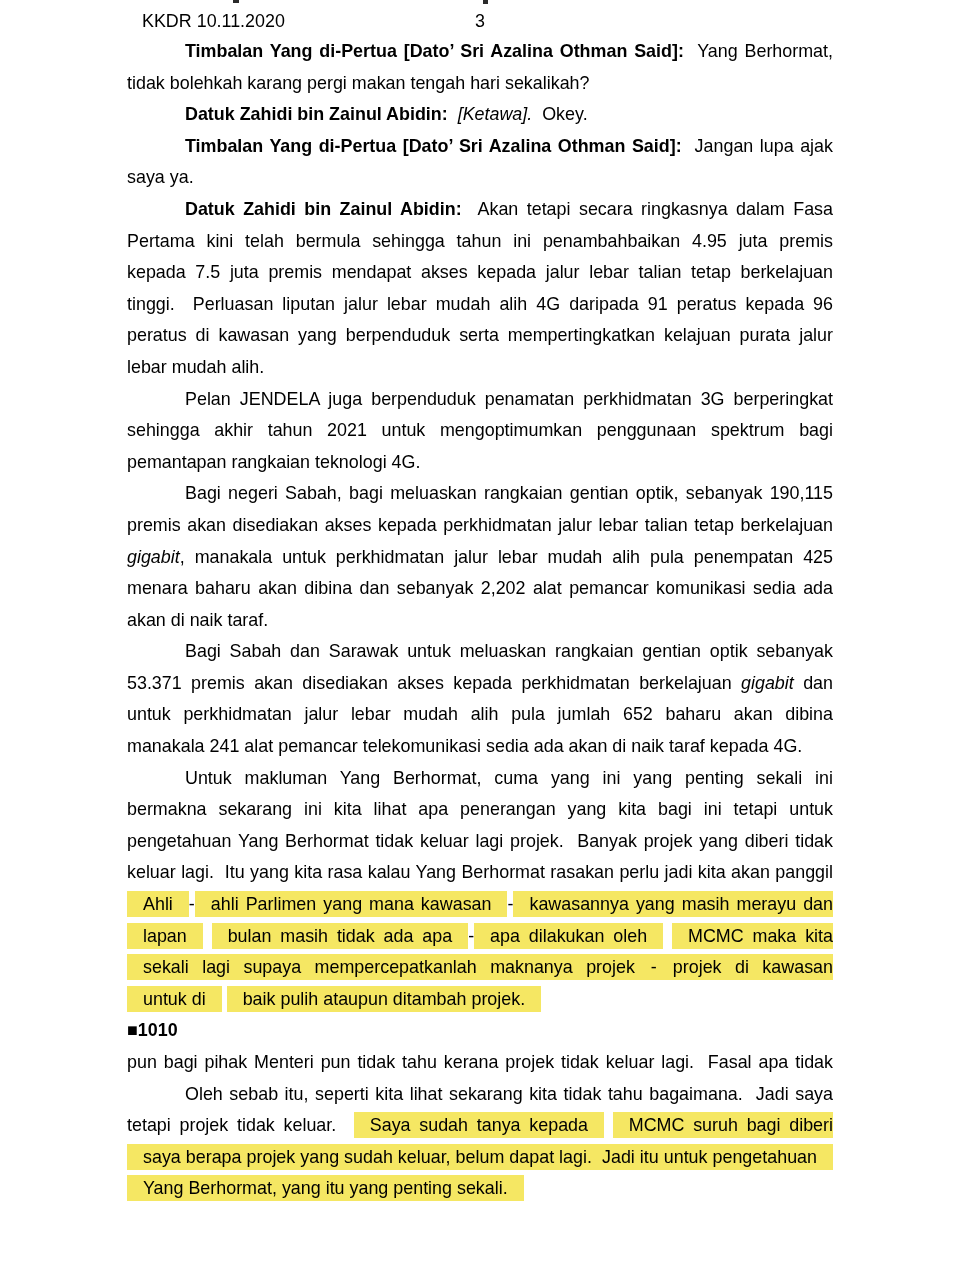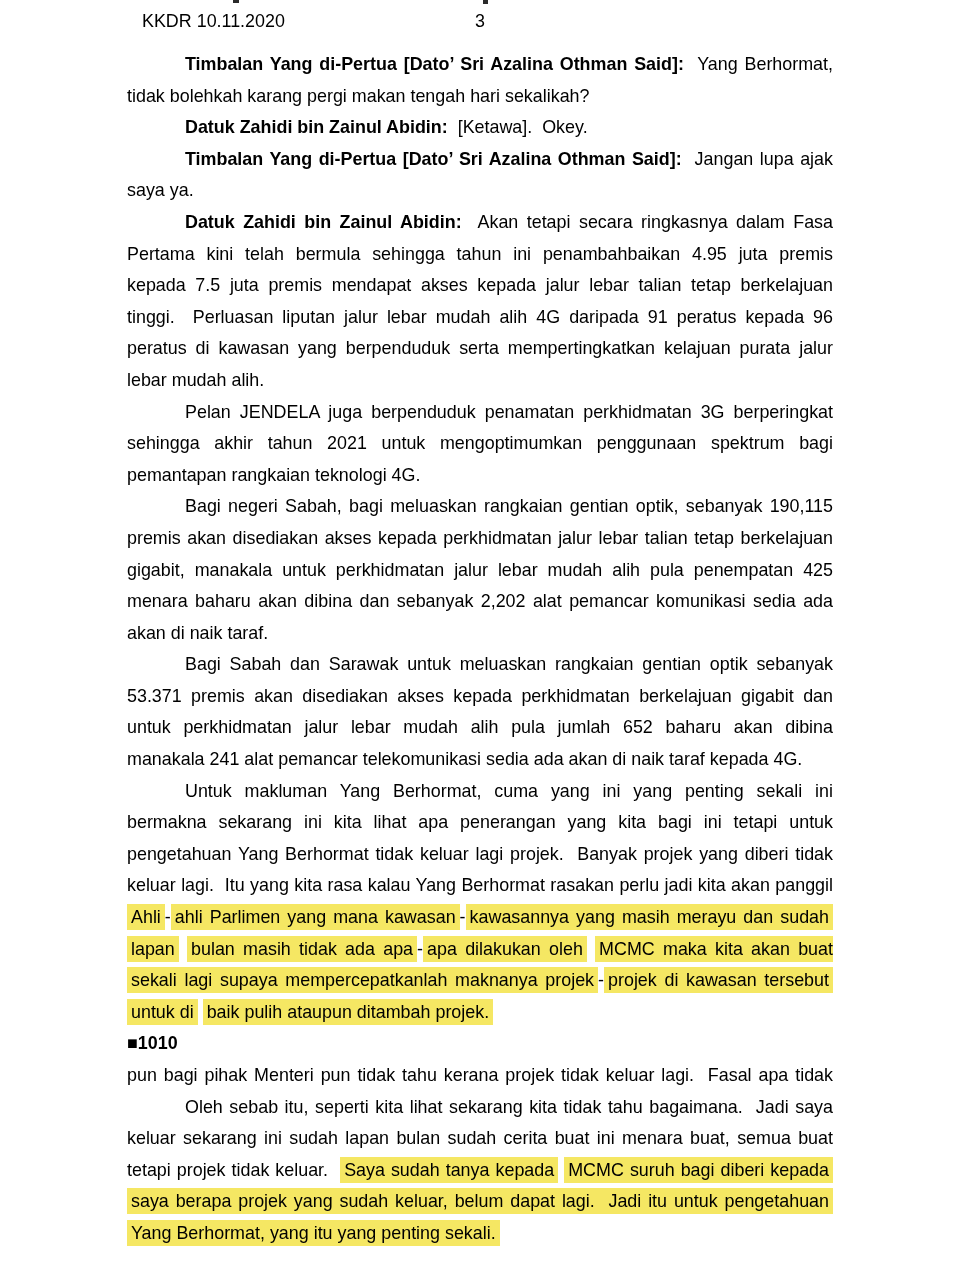--- a/index.html
+++ b/index.html
@@ -13,32 +13,32 @@
     color:#000000;
     font-size:17.9px;
     border-radius:28px;
   }
   .header {
     position:absolute; left:142px; top:11px; width:706px; height:24px;
   }
   .header .doc-id { position:absolute; left:0; top:0; }
   .header .page-no { position:absolute; left:333px; top:0; }
   .body-text {
-    position:absolute; left:127px; top:49px; width:706px;
+    position:absolute; left:127px; top:36px; width:706px;
   }
   .line {
     height:31.6px; line-height:31.6px;
     text-align:justify; text-align-last:justify;
     overflow:visible;
   }
   .line.last { text-align-last:left; }
   .line.indent { text-indent:58px; }
   .b { font-weight:bold; }
-  .i { }
-  .h { background-color:var(--hl,#f5e763); padding:3px 4px; }
+  .i { font-style:italic; }
+  .h { background-color:var(--hl,#f5e763); padding:3px 16px; }
   .artifact { position:absolute; background:#2a2a2a; }
   .artifact.a1 { left:233px; top:0; width:6px; height:3px; }
   .artifact.a2 { left:483px; top:0; width:5px; height:4px; }
 </style>
 </head>
 <body>
 
 <div class="page">
   <div class="artifact a1"></div>
   <div class="artifact a2"></div>
@@ -95,19 +95,18 @@
         <div class="line"><span class="h">lapan</span><span> </span><span class="h">bulan masih tidak ada apa</span><span>-</span><span class="h">apa dilakukan oleh</span><span> </span><span class="h">MCMC maka kita akan buat rayuan</span></div>
         <div class="line"><span class="h">sekali lagi supaya mempercepatkanlah maknanya projek</span><span>-</span><span class="h">projek di kawasan tersebut</span></div>
         <div class="line last"><span class="h">untuk di</span><span> </span><span class="h">baik pulih ataupun ditambah projek.</span></div>
       </div>
       <div>
         <div class="line last"><span class="b">■1010</span></div>
       </div>
       <div>
         <div class="line"><span>pun bagi pihak Menteri pun tidak tahu kerana projek tidak keluar lagi.&nbsp; Fasal apa tidak</span></div>
         <div class="line indent"><span>Oleh sebab itu, seperti kita lihat sekarang kita tidak tahu bagaimana.&nbsp; Jadi saya</span></div>
-        <div class="line"><span>keluar sekarang ini sudah lapan bulan sudah cerita buat ini menara buat, semua buat</span></div>
         <div class="line"><span>tetapi projek tidak keluar.&nbsp; </span><span class="h">Saya sudah tanya kepada</span><span> </span><span class="h">MCMC suruh bagi diberi kepada</span></div>
         <div class="line"><span class="h">saya berapa projek yang sudah keluar, belum dapat lagi.&nbsp; Jadi itu untuk pengetahuan</span></div>
         <div class="line last"><span class="h">Yang Berhormat, yang itu yang penting sekali.</span></div>
       </div>
     </div>
 </div>
 
 </body></html>

